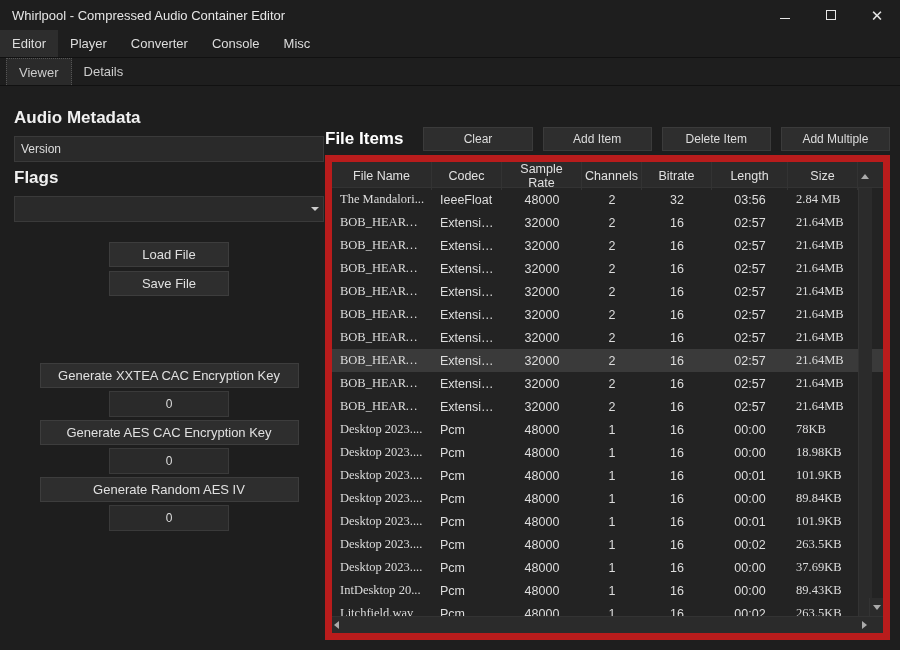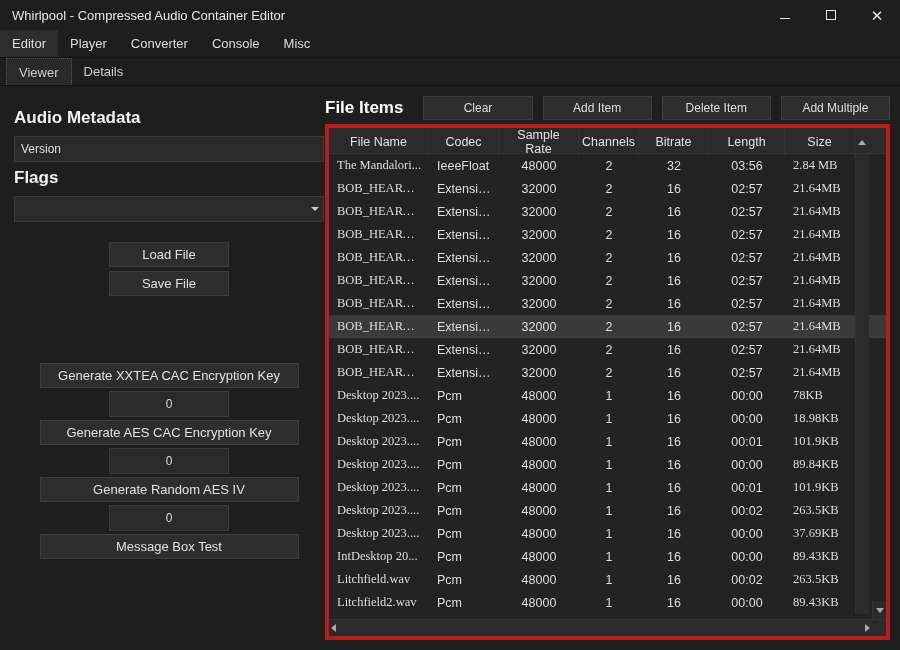--- a/index.html
+++ b/index.html
@@ -117,34 +117,35 @@
     flex: 1;
     display: flex;
     flex-direction: column;
     min-width: 0;
   }
   .file-items-header {
     display: flex;
     align-items: center;
     gap: 10px;
     margin-bottom: 4px;
+    margin-top: 31px;
   }
   .file-items-title { font-size: 17px; font-weight: 700; color:#fff; margin-right:10px; }
   .toolbar-btn {
     flex: 1;
     background: #2e2e2e;
     border: 1px solid #3b3b3b;
     color: #ddd;
     height: 24px;
     font-size: 12px;
     display:flex;align-items:center;justify-content:center;
   }
   .table-wrap {
     flex: 1;
-    border: 4px solid #b91c1c;
+    border: 7px solid #b91c1c;
     background: #232323;
     display: flex;
     flex-direction: column;
     min-height: 0;
   }
   .table-head, .table-row {
     display: grid;
     grid-template-columns: 100px 70px 80px 60px 70px 76px 70px 14px;
     align-items: center;
     font-size: 12.5px;
@@ -232,21 +233,20 @@
     <div class="btn btn-narrow">Save File</div>
 
     <div class="left-spacer"></div>
 
     <div class="btn btn-wide">Generate XXTEA CAC Encryption Key</div>
     <input class="num-input" value="0" style="">
     <div class="btn btn-wide">Generate AES CAC Encryption Key</div>
     <input class="num-input" value="0" style="">
     <div class="btn btn-wide">Generate Random AES IV</div>
     <input class="num-input" value="0" style="">
-    <div class="btn btn-wide">Message Box Test</div>
   </div>
 
   <div class="right-col">
     <div class="file-items-header">
       <div class="file-items-title">File Items</div>
       <div class="toolbar-btn">Clear</div>
       <div class="toolbar-btn">Add Item</div>
       <div class="toolbar-btn">Delete Item</div>
       <div class="toolbar-btn">Add Multiple</div>
     </div>

